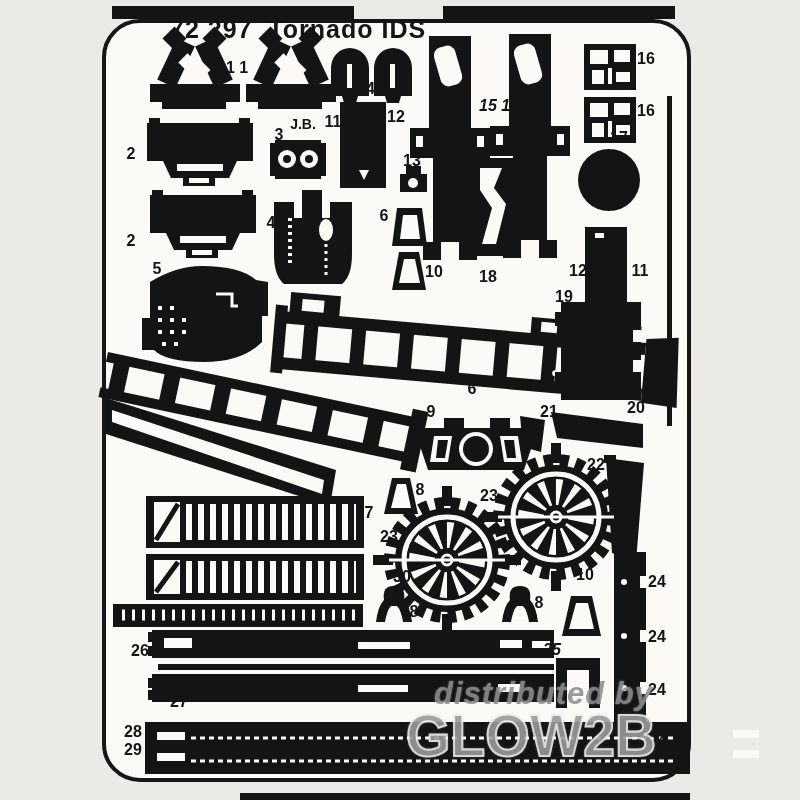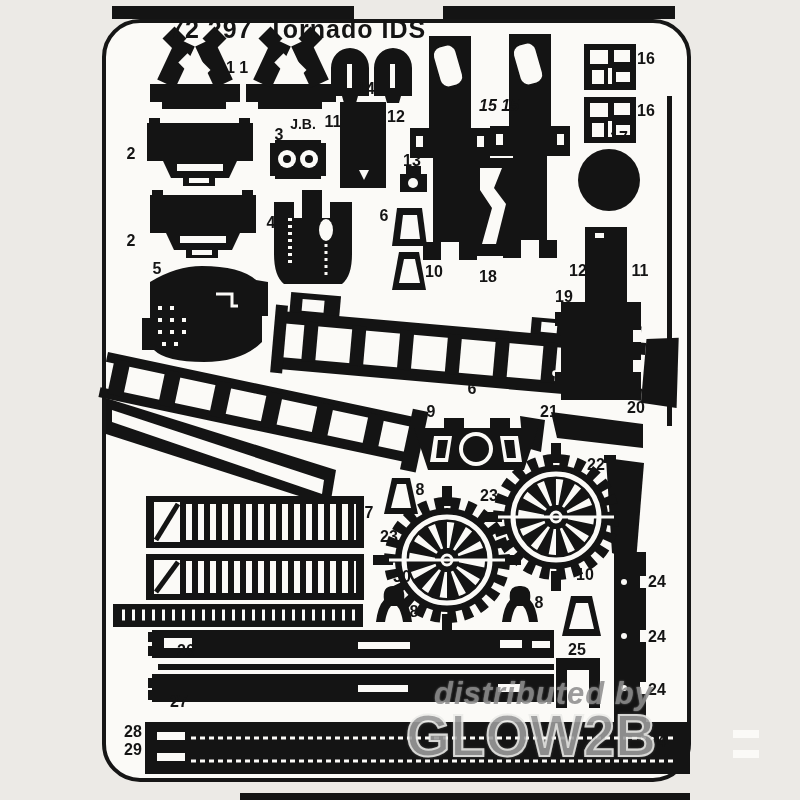--- a/index.html
+++ b/index.html
@@ -360,26 +360,26 @@
       <span class="plabel" style="left: 549px; top: 412px;">21</span>
       <span class="plabel" style="left: 596px; top: 465px;">22</span>
       <span class="plabel" style="left: 420px; top: 490px;">8</span>
       <span class="plabel" style="left: 489px; top: 496px;">23</span>
       <span class="plabel" style="left: 369px; top: 513px;">7</span>
       <span class="plabel" style="left: 389px; top: 537px;">23</span>
       <span class="plabel" style="left: 374px; top: 577px; margin-left: 28px;">30</span>
       <span class="plabel" style="left: 585px; top: 575px;">10</span>
       <span class="plabel" style="left: 414px; top: 612px;">8</span>
       <span class="plabel" style="left: 539px; top: 603px;">8</span>
-      <span class="plabel" style="left: 577px; top: 650px;">25</span>
+      <span class="plabel" style="left: 552px; top: 650px; font-style: italic;">25</span>
       <span class="plabel" style="left: 657px; top: 582px;">24</span>
       <span class="plabel" style="left: 657px; top: 637px;">24</span>
       <span class="plabel" style="left: 657px; top: 690px;">24</span>
       <span class="plabel" style="left: 657px; top: 742px;">24</span>
-      <span class="plabel" style="left: 140px; top: 651px; margin-left: 46px;">26</span>
+      <span class="plabel" style="left: 140px; top: 651px;">26</span>
       <span class="plabel" style="left: 139px; top: 702px; margin-left: 40px;">27</span>
       <span class="plabel" style="left: 133px; top: 732px;">28</span>
       <span class="plabel" style="left: 133px; top: 750px; text-align: center;">29</span>
     </div>
 
 <div class="wm1">distributed by</div>
 <div class="wm2">GLOW2B</div>
 
 
 </div>

